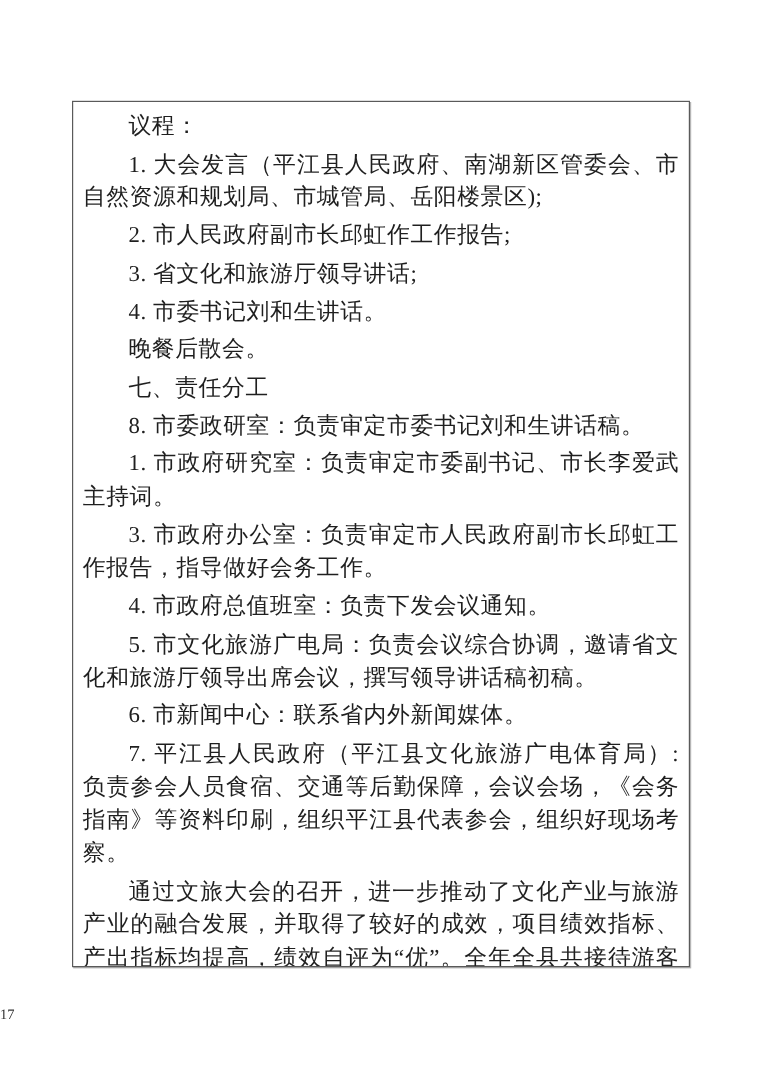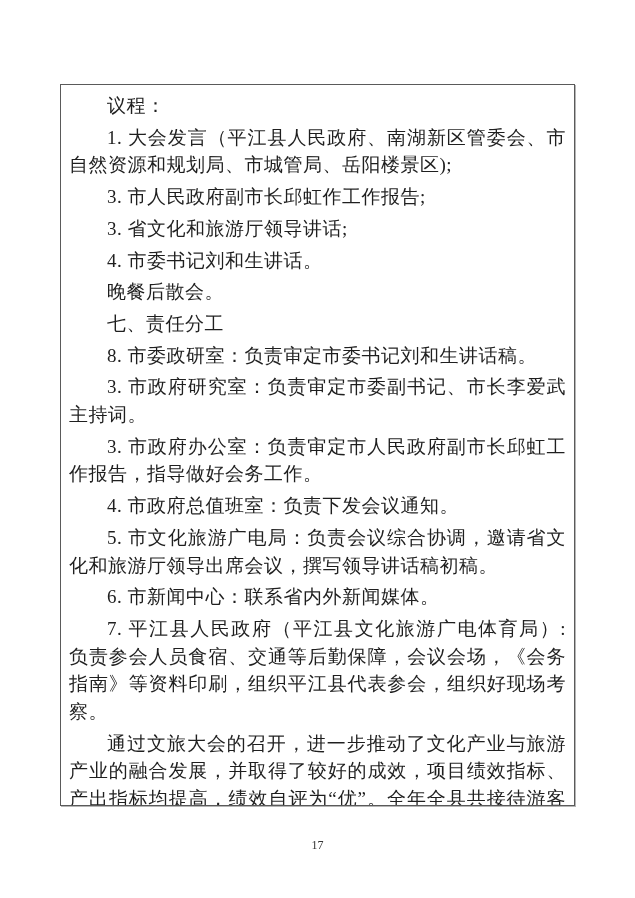--- a/index.html
+++ b/index.html
@@ -34,39 +34,38 @@
     line-height: 27.7px;
     text-indent: 2em;
     text-align: justify;
     letter-spacing: 0.5px;
   }
   .page-number {
     position: absolute;
     top: 838px;
     left: 0;
     width: 100%;
-    text-align: center;
     font-size: 12px;
     color: #333333;
   }
 </style>
 </head>
 <body>
 
 <div class="sheet">
   <div class="content-box">
     <p>议程：</p>
     <p>1. 大会发言（平江县人民政府、南湖新区管委会、市自然资源和规划局、市城管局、岳阳楼景区);</p>
-    <p>3. 市人民政府副市长邱虹作工作报告;</p>
+    <p>2. 市人民政府副市长邱虹作工作报告;</p>
     <p>3. 省文化和旅游厅领导讲话;</p>
     <p>4. 市委书记刘和生讲话。</p>
     <p>晚餐后散会。</p>
     <p>七、责任分工</p>
     <p>8. 市委政研室：负责审定市委书记刘和生讲话稿。</p>
-    <p>3. 市政府研究室：负责审定市委副书记、市长李爱武主持词。</p>
+    <p>1. 市政府研究室：负责审定市委副书记、市长李爱武主持词。</p>
     <p>3. 市政府办公室：负责审定市人民政府副市长邱虹工作报告，指导做好会务工作。</p>
     <p>4. 市政府总值班室：负责下发会议通知。</p>
     <p>5. 市文化旅游广电局：负责会议综合协调，邀请省文化和旅游厅领导出席会议，撰写领导讲话稿初稿。</p>
     <p>6. 市新闻中心：联系省内外新闻媒体。</p>
     <p>7. 平江县人民政府（平江县文化旅游广电体育局）: 负责参会人员食宿、交通等后勤保障，会议会场，《会务指南》等资料印刷，组织平江县代表参会，组织好现场考察。</p>
     <p>通过文旅大会的召开，进一步推动了文化产业与旅游产业的融合发展，并取得了较好的成效，项目绩效指标、产出指标均提高，绩效自评为“优”。全年全县共接待游客 2023 万，实现旅游市场氛围较浓，游客满意度大大提高，群众幸福指数有较大的提升，获得了“全国旅游业经济竞争力百强县”和“全县文旅融合示范县”荣誉称号，进入全省全域旅游示范县行列。</p>
     <p>（五）项目主要绩效情况分析</p>
 
   </div>
   <div class="page-number">17</div>

